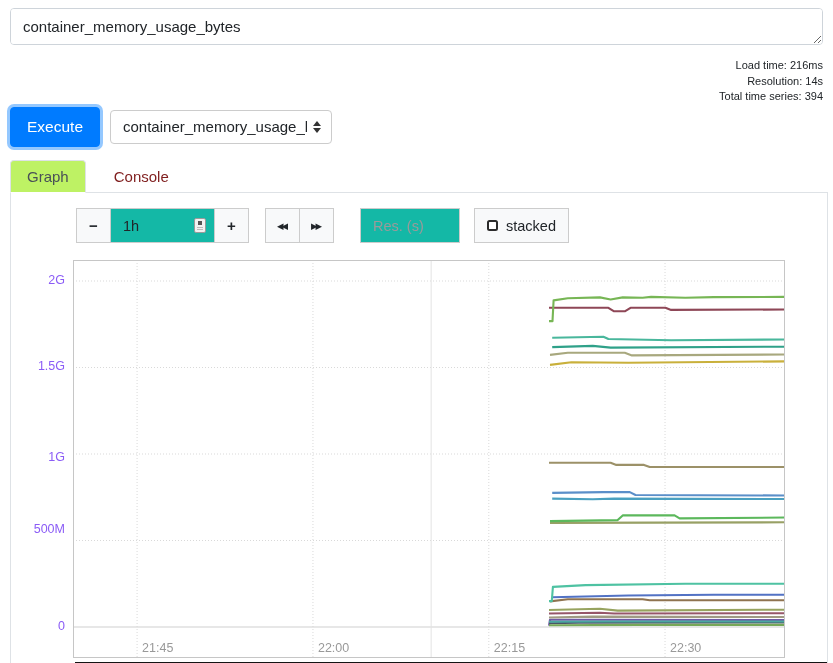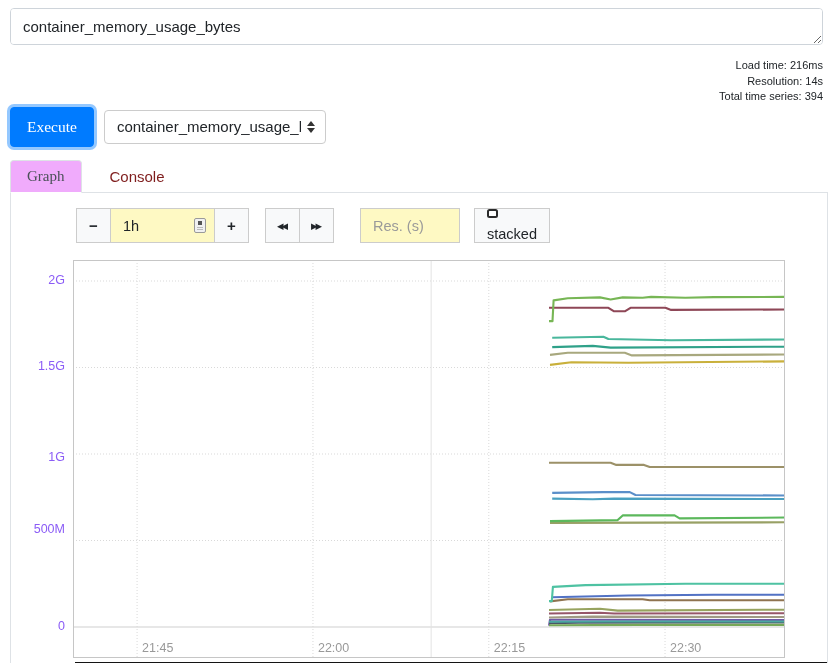--- a/index.html
+++ b/index.html
@@ -17,70 +17,70 @@
     padding: 8px 12px; font-family: "Liberation Sans", "DejaVu Sans", sans-serif;
     font-size: 15px; color: #212529; line-height: 20px; outline: none;
   }
   
   .stats { margin: 10px 10px 0 0; text-align: right; font-size: 11px; line-height: 15.5px; color: #212529; }
   
   .exec-row { display: flex; align-items: center; margin: 2px 10px 0 10px; height: 40px; }
   .execute-btn {
     height: 40px; padding: 0 16px; background: #007bff; color: #fff;
     border: 1px solid #007bff; border-radius: 4px; font-size: 15.5px;
-    font-family: Liberation Serif, serif; cursor: pointer;
+    font-family: Liberation Sans, sans-serif; cursor: pointer;
     box-shadow: 0 0 0 3px rgba(0,123,255,.42);
   }
   .query-select {
     margin-left: 10px; width: 222px; height: 34px; background: #fff;
     border: 1px solid #ccc; border-radius: 4px; display: flex; align-items: center;
     padding: 0 10px 0 12px; cursor: pointer; font-size: 15px; color: #212529;
   }
   .query-select .sel-text { flex: 1; white-space: nowrap; overflow: hidden; }
   .carets { display: flex; flex-direction: column; gap: 2px; margin-left: 6px; }
   .caret-up   { width: 0; height: 0; border-left: 4px solid transparent; border-right: 4px solid transparent; border-bottom: 5px solid #333; }
   .caret-down { width: 0; height: 0; border-left: 4px solid transparent; border-right: 4px solid transparent; border-top: 5px solid #333; }
   
   .tabbar { display: flex; align-items: flex-end; margin: 13px 0 0 10px; width: 818px; border-bottom: 1px solid #dee2e6; }
   .tab { padding: 7px 16px; font-size: 15px; cursor: pointer; }
   .tab.active {
-    color: #495057; background: #f0abfc; border: 1px solid #dee2e6; border-bottom: 1px solid #fff;
-    border-radius: 4px 4px 0 0; margin-bottom: -1px; font-family: Liberation Serif, serif;
+    color: #495057; background: #bef264; border: 1px solid #dee2e6; border-bottom: 1px solid #fff;
+    border-radius: 4px 4px 0 0; margin-bottom: -1px;
   }
   .tab.link { color: #7f1d1d; margin-left: 12px; }
   
   .panel { width: 818px; margin-left: 10px; border-left: 1px solid #dee2e6; border-right: 1px solid #dee2e6; height: 475px; padding-top: 15px; }
   
   .controls { display: flex; align-items: center; margin-left: 65px; height: 36px; }
   .igroup { display: flex; }
   .ctrl-btn {
     height: 35px; min-width: 35px; background: #f8f9fa; border: 1px solid #ccc;
     color: #212529; font-size: 15px; font-weight: bold; font-family: inherit; cursor: pointer; padding: 0 9px;
   }
   .ctrl-btn.arrows { font-size: 8.5px; letter-spacing: -2px; padding: 0 8px 0 6px; font-weight: normal; }
   .igroup > * + * { margin-left: -1px; }
   .ctrl-input {
     height: 35px; border: 1px solid #ccc; padding: 0 12px; font-size: 14.5px;
-    font-family: inherit; color: #212529; outline: none; background: #fef9c3;
+    font-family: inherit; color: #212529; outline: none; background: #14b8a6;
   }
   .ctrl-input::placeholder { color: #9a9a9a; }
   .dur-wrap { position: relative; }
   .dur-input { width: 105px; padding-right: 28px; }
   .spin-icon {
     position: absolute; right: 9px; top: 10px; width: 12px; height: 15px;
     border: 1px solid #9a9a9a; border-radius: 2px; background: #f1f1f1;
   }
   .spin-icon::before { content:""; position:absolute; left:3px; top:2px; width:4px; height:4px; background:#555; }
   .spin-icon::after  { content:""; position:absolute; left:2px; top:8px; width:6px; height:1px; background:#bbb; box-shadow: 0 2px 0 #bbb; }
   .until-input { width: 200px; }
   .res-input { width: 100px; margin-left: 26px; border-radius: 0; }
   .stacked-btn {
-    margin-left: 14px; height: 35px; display: inline-flex; gap: 8px;
+    margin-left: 14px; height: 35px; display: inline-flex; align-items: center; gap: 8px;
     padding: 0 12px; background: #f8f9fa; border: 1px solid #ccc; font-size: 14.5px;
-    color: #212529; font-family: inherit; cursor: pointer; flex-direction: column;
+    color: #212529; font-family: inherit; cursor: pointer;
   }
   .checkbox-box { width: 11px; height: 11px; border: 2px solid #2b2b2b; border-radius: 2.5px; background: #fff; }
   
   .chart-wrap { position: relative; height: 398px; margin: 16px 42px 0 62px; }
   .chart-svg { position: absolute; left: 0; top: 0; }
   .ylabels span { position: absolute; right: calc(100% + 8px); font-size: 12.5px; color: #8b5cf6; white-space: nowrap; }
   .bottom-divider { height: 3px; background: #141414; margin: 4px 0 0 64px; }
 </style>
 </head>
 <body>

